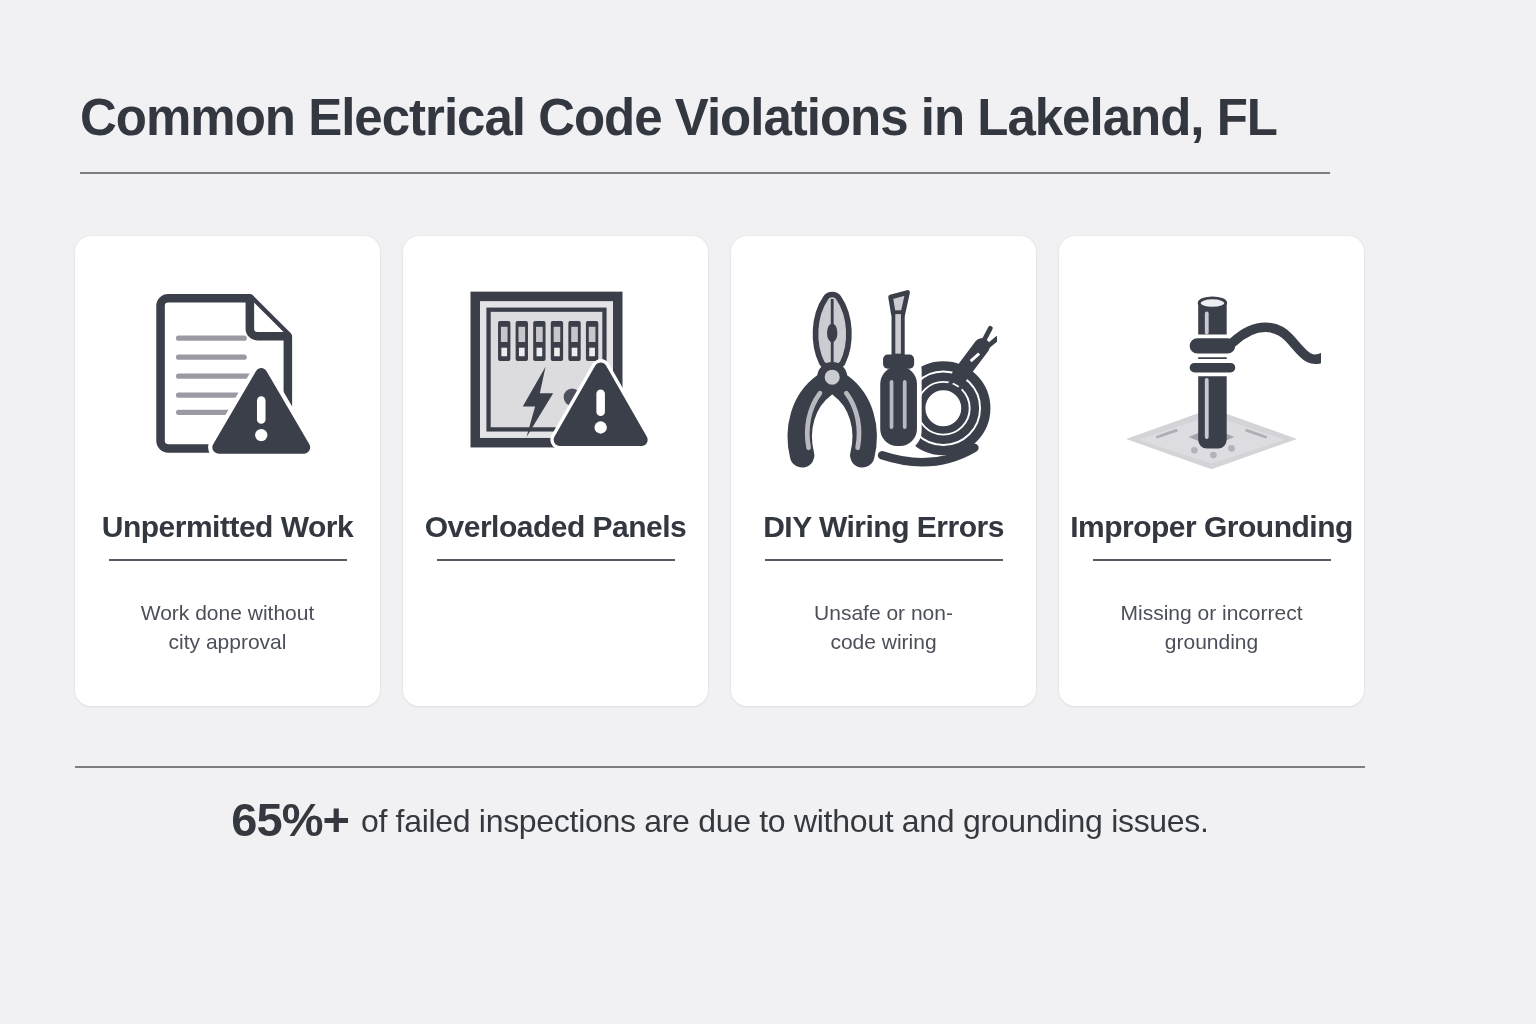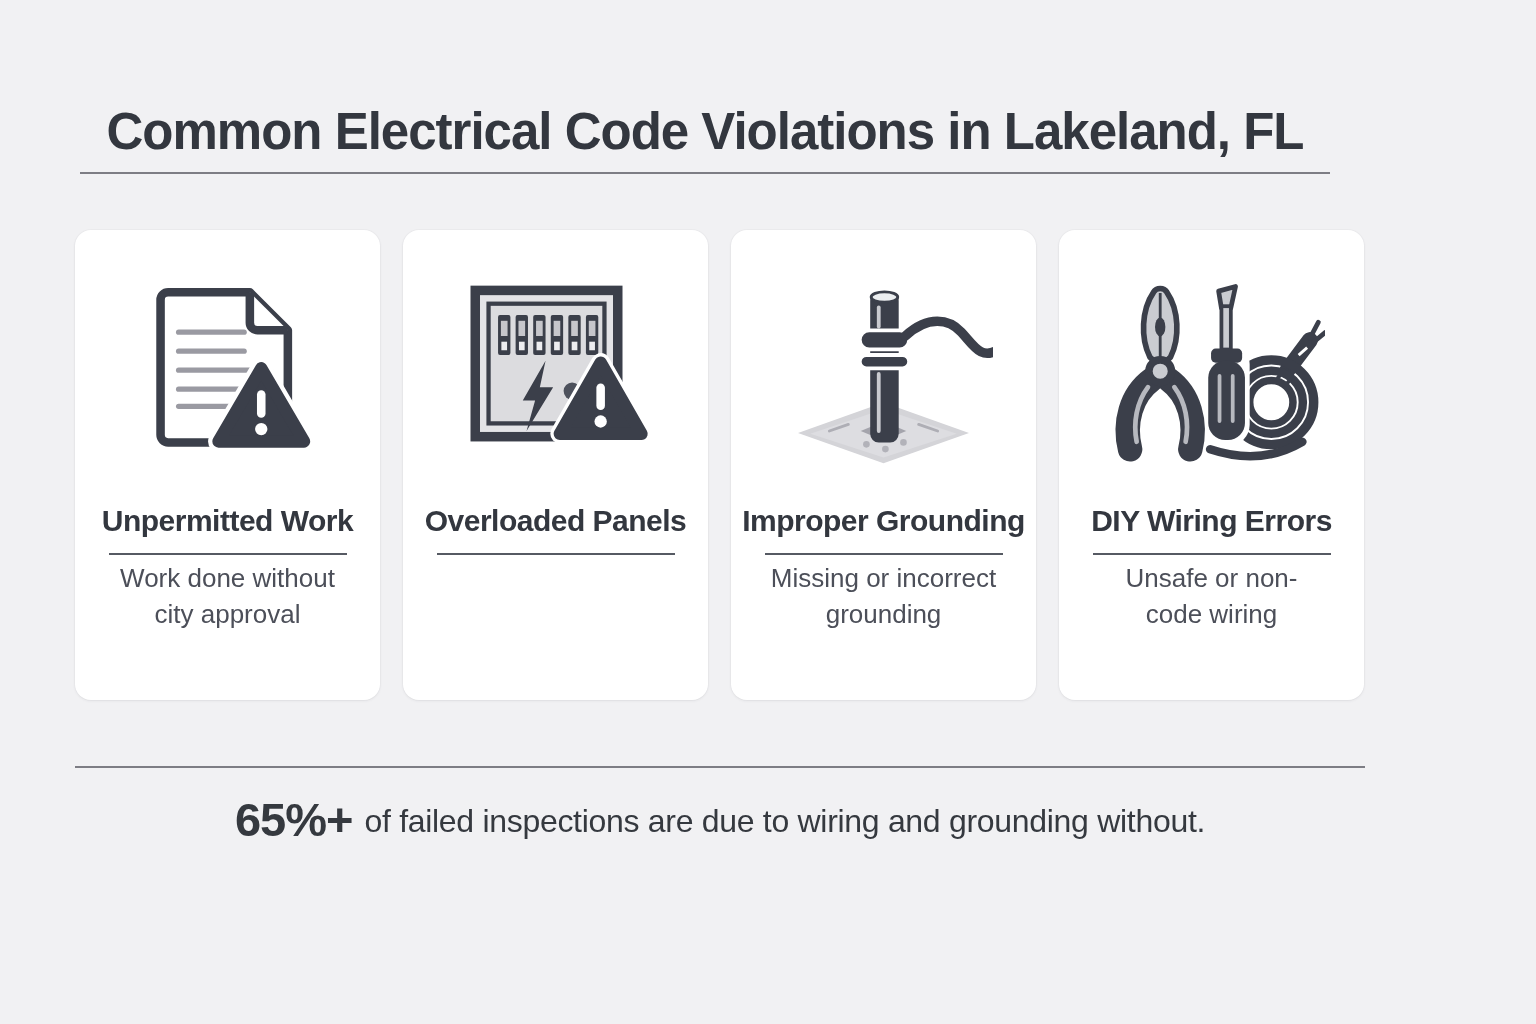--- a/index.html
+++ b/index.html
@@ -7,54 +7,53 @@
     width:1536px;height:1024px;
     background:#f1f1f3;
     font-family:"Liberation Sans","DejaVu Sans",sans-serif;
     color:#33373f;
     position:relative;
     overflow:hidden;
   }
   .stage{position:absolute;inset:0;}
 
   .page-title{
-    position:absolute;top:104px;left:80px;width:1250px;
-    text-align:center;
+    position:absolute;top:90px;left:80px;width:1250px;
     font-size:51px;font-weight:700;letter-spacing:-1px;
     color:#33373f;line-height:1.1;
   }
   .rule{
     position:absolute;height:2px;background:#7d7d84;
   }
   .rule-top{top:172px;left:80px;width:1250px;}
   .rule-bottom{top:766px;left:75px;width:1290px;}
 
-  .cards{position:absolute;top:230px;left:75px;width:1292px;height:470px;
+  .cards{position:absolute;top:236px;left:75px;width:1292px;height:470px;
     display:flex;gap:23px;}
   .card{
     width:305px;height:470px;
     background:#ffffff;
     border-radius:16px;
     box-shadow:0 1px 3px rgba(40,40,60,0.07), 0 0 0 1px rgba(0,0,0,0.02);
     display:flex;flex-direction:column;align-items:center;
     box-sizing:border-box;
     padding-top:46px;
   }
   .icon-wrap{height:196px;display:flex;align-items:center;justify-content:center;}
   .card-title{
     margin-top:32px;
     font-size:30px;font-weight:700;letter-spacing:-0.5px;
     color:#33373f;white-space:nowrap;
   }
   .card-underline{
     margin-top:15px;width:238px;height:2px;background:#565a63;
   }
   .card-desc{
-    margin-top:6px;
-    font-size:26px;line-height:1.38;color:#4c4f59;
+    margin-top:38px;
+    font-size:21px;line-height:1.38;color:#4c4f59;
     text-align:center;white-space:pre-line;
   }
 
   .stat-line{
     position:absolute;top:792px;left:75px;width:1290px;
     text-align:center;color:#35393f;
   }
   .stat-value{font-size:47px;font-weight:800;letter-spacing:-1px;vertical-align:-4px;}
   .stat-text{font-size:32px;font-weight:400;margin-left:12px;letter-spacing:-0.3px;}
 </style>
@@ -128,52 +127,20 @@
           <rect x="147.5" y="110" width="9" height="28" rx="4.5" fill="#ffffff"></rect>
           <circle cx="152" cy="150" r="6.5" fill="#ffffff"></circle>
         </svg>
       </div>
       <div class="card-title">Overloaded Panels</div>
       <div class="card-underline"></div>
     </div>
 
     <div class="card">
       <div class="icon-wrap">
-        <svg width="219" height="190" viewBox="0 0 230 200">
-          <polygon points="115,130 205,162 115,194 25,162" fill="#d4d4d8"></polygon>
-          <polygon points="115,137 192,163 115,188 38,163" fill="#dddde1"></polygon>
-          <g stroke="#aeaeb5" stroke-width="3" stroke-linecap="round">
-            <line x1="58" y1="160" x2="78" y2="153"></line>
-            <line x1="152" y1="153" x2="172" y2="160"></line>
-          </g>
-          <g fill="#b2b2b9">
-            <circle cx="97" cy="174" r="3.5"></circle>
-            <circle cx="117" cy="179" r="3.5"></circle>
-            <circle cx="136" cy="172" r="3.5"></circle>
-          </g>
-          <polygon points="115,150 139,160 115,170 91,160" fill="#a4a4ac"></polygon>
-          <rect x="101" y="14" width="30" height="158" rx="9" fill="#3b3f4a"></rect>
-          <ellipse cx="116" cy="19" rx="14" ry="5.5" fill="#eceef0" stroke="#3b3f4a" stroke-width="3"></ellipse>
-          <g stroke="#c9cacf" stroke-width="4" stroke-linecap="round">
-            <line x1="110" y1="30" x2="110" y2="50"></line>
-            <line x1="110" y1="100" x2="110" y2="160"></line>
-          </g>
-          <rect x="90" y="54" width="52" height="20" rx="10" fill="#3b3f4a" stroke="#ffffff" stroke-width="4"></rect>
-          <rect x="90" y="80" width="52" height="14" rx="7" fill="#3b3f4a" stroke="#ffffff" stroke-width="4"></rect>
-          <path d="M138 60 C 162 38, 184 42, 197 56 S 218 86, 236 74" fill="none" stroke="#3b3f4a" stroke-width="10" stroke-linecap="round"></path>
-        </svg>
-      </div>
-      <div class="card-title">Improper Grounding</div>
-      <div class="card-underline"></div>
-      <div class="card-desc">Missing or incorrect
-grounding</div>
-    </div>
-
-    <div class="card">
-      <div class="icon-wrap">
         <svg width="226" height="190" viewBox="0 0 240 200">
 
           <line x1="200" y1="96" x2="224" y2="64" stroke="#3b3f4a" stroke-width="17" stroke-linecap="round"></line>
           <line x1="212" y1="80" x2="221" y2="72" stroke="#ffffff" stroke-width="3"></line>
           <line x1="224" y1="62" x2="233" y2="45" stroke="#3b3f4a" stroke-width="5" stroke-linecap="round"></line>
           <line x1="228" y1="66" x2="240" y2="56" stroke="#3b3f4a" stroke-width="5" stroke-linecap="round"></line>
           <g stroke="#3b3f4a" stroke-width="4" stroke-linecap="round">
             <line x1="190" y1="104" x2="196" y2="97"></line>
             <line x1="198" y1="112" x2="204" y2="105"></line>
           </g>
@@ -204,21 +171,53 @@
           <ellipse cx="65" cy="50" rx="5.5" ry="10" fill="#3b3f4a"></ellipse>
           <circle cx="65" cy="97" r="12" fill="#caccd1" stroke="#3b3f4a" stroke-width="8"></circle>
         </svg>
       </div>
       <div class="card-title">DIY Wiring Errors</div>
       <div class="card-underline"></div>
       <div class="card-desc">Unsafe or non-
 code wiring</div>
     </div>
 
+    <div class="card">
+      <div class="icon-wrap">
+        <svg width="219" height="190" viewBox="0 0 230 200">
+          <polygon points="115,130 205,162 115,194 25,162" fill="#d4d4d8"></polygon>
+          <polygon points="115,137 192,163 115,188 38,163" fill="#dddde1"></polygon>
+          <g stroke="#aeaeb5" stroke-width="3" stroke-linecap="round">
+            <line x1="58" y1="160" x2="78" y2="153"></line>
+            <line x1="152" y1="153" x2="172" y2="160"></line>
+          </g>
+          <g fill="#b2b2b9">
+            <circle cx="97" cy="174" r="3.5"></circle>
+            <circle cx="117" cy="179" r="3.5"></circle>
+            <circle cx="136" cy="172" r="3.5"></circle>
+          </g>
+          <polygon points="115,150 139,160 115,170 91,160" fill="#a4a4ac"></polygon>
+          <rect x="101" y="14" width="30" height="158" rx="9" fill="#3b3f4a"></rect>
+          <ellipse cx="116" cy="19" rx="14" ry="5.5" fill="#eceef0" stroke="#3b3f4a" stroke-width="3"></ellipse>
+          <g stroke="#c9cacf" stroke-width="4" stroke-linecap="round">
+            <line x1="110" y1="30" x2="110" y2="50"></line>
+            <line x1="110" y1="100" x2="110" y2="160"></line>
+          </g>
+          <rect x="90" y="54" width="52" height="20" rx="10" fill="#3b3f4a" stroke="#ffffff" stroke-width="4"></rect>
+          <rect x="90" y="80" width="52" height="14" rx="7" fill="#3b3f4a" stroke="#ffffff" stroke-width="4"></rect>
+          <path d="M138 60 C 162 38, 184 42, 197 56 S 218 86, 236 74" fill="none" stroke="#3b3f4a" stroke-width="10" stroke-linecap="round"></path>
+        </svg>
+      </div>
+      <div class="card-title">Improper Grounding</div>
+      <div class="card-underline"></div>
+      <div class="card-desc">Missing or incorrect
+grounding</div>
+    </div>
+
   </div>
 
   <div class="rule rule-bottom"></div>
 
   <div class="stat-line">
-    <span class="stat-value">65%+</span><span class="stat-text">of failed inspections are due to wiring and grounding without.</span>
+    <span class="stat-value">65%+</span><span class="stat-text">of failed inspections are due to without and grounding issues.</span>
   </div>
 
 </div>
 
 </body></html>

